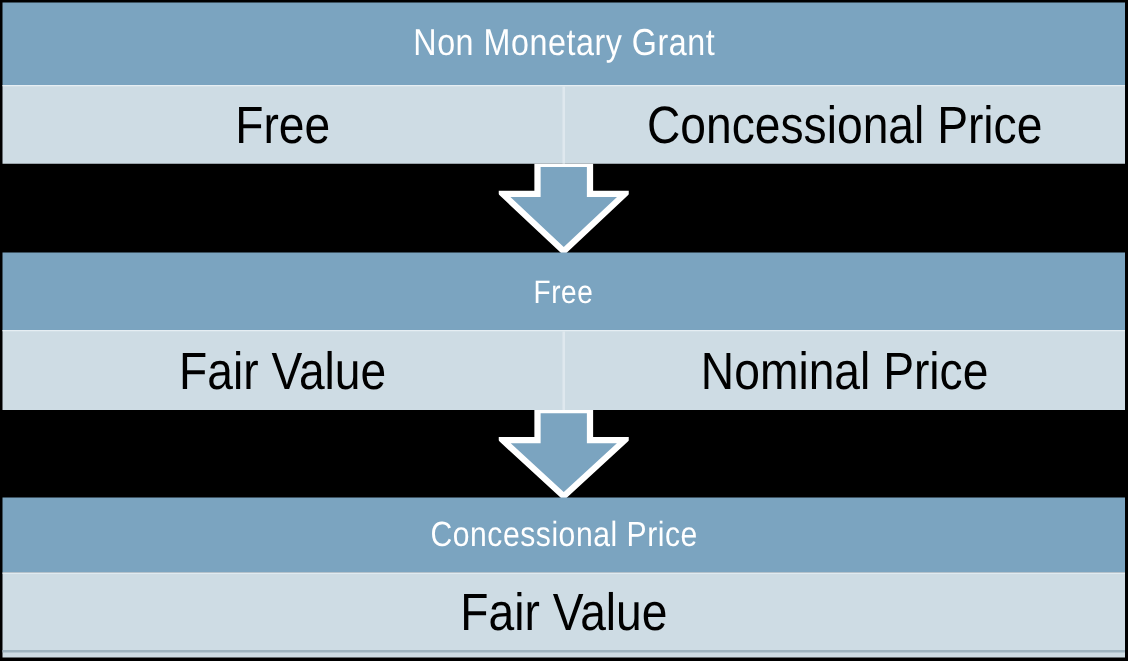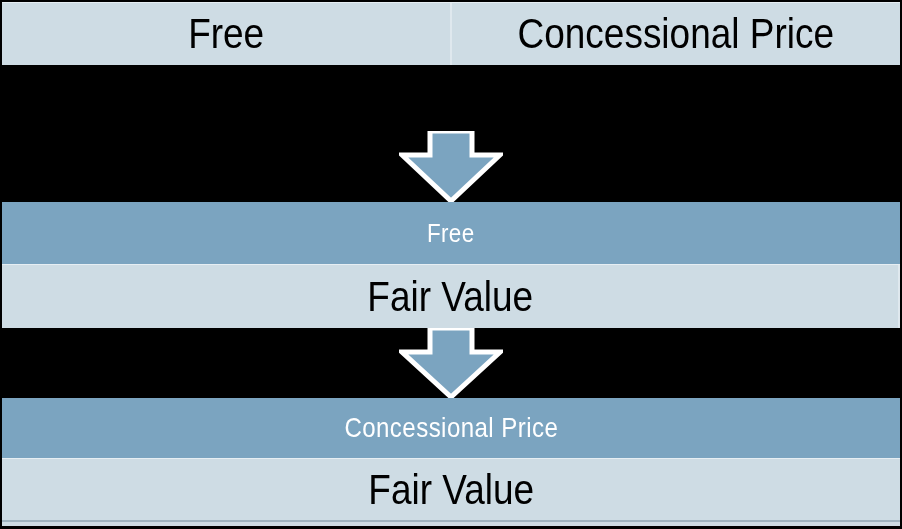--- a/index.html
+++ b/index.html
@@ -105,20 +105,23 @@
   .arrow svg { display: block; width: 104px; height: 100%; }
   #arrow1 { top: 131px; height: 72px; }
   #arrow2 { top: 328px; height: 71px; }
 </style>
 </head>
 <body>
 
 <div id="page">
 
   <div class="group" id="group1">
+    <div class="band-header">
+      <span class="htext">Non Monetary Grant</span>
+    </div>
     <div class="band-body">
       <div class="cell left-cell">
         <span class="ctext">Free</span>
       </div>
       <div class="cell">
         <span class="ctext">Concessional Price</span>
       </div>
     </div>
   </div>
 
@@ -128,20 +131,23 @@
     </svg>
   </div>
 
   <div class="group" id="group2">
     <div class="band-header">
       <span class="htext">Free</span>
     </div>
     <div class="band-body">
       <div class="cell left-cell">
         <span class="ctext">Fair Value</span>
+      </div>
+      <div class="cell">
+        <span class="ctext">Nominal Price</span>
       </div>
     </div>
   </div>
 
   <div class="arrow" id="arrow2">
     <svg viewBox="0 0 104 71" preserveAspectRatio="none" aria-hidden="true">
       <polygon points="31,0 73,0 73,24 101,24 52,69 3,24 31,24" fill="#7ba4c0" stroke="#ffffff" stroke-width="5" stroke-linejoin="miter"></polygon>
     </svg>
   </div>
 

